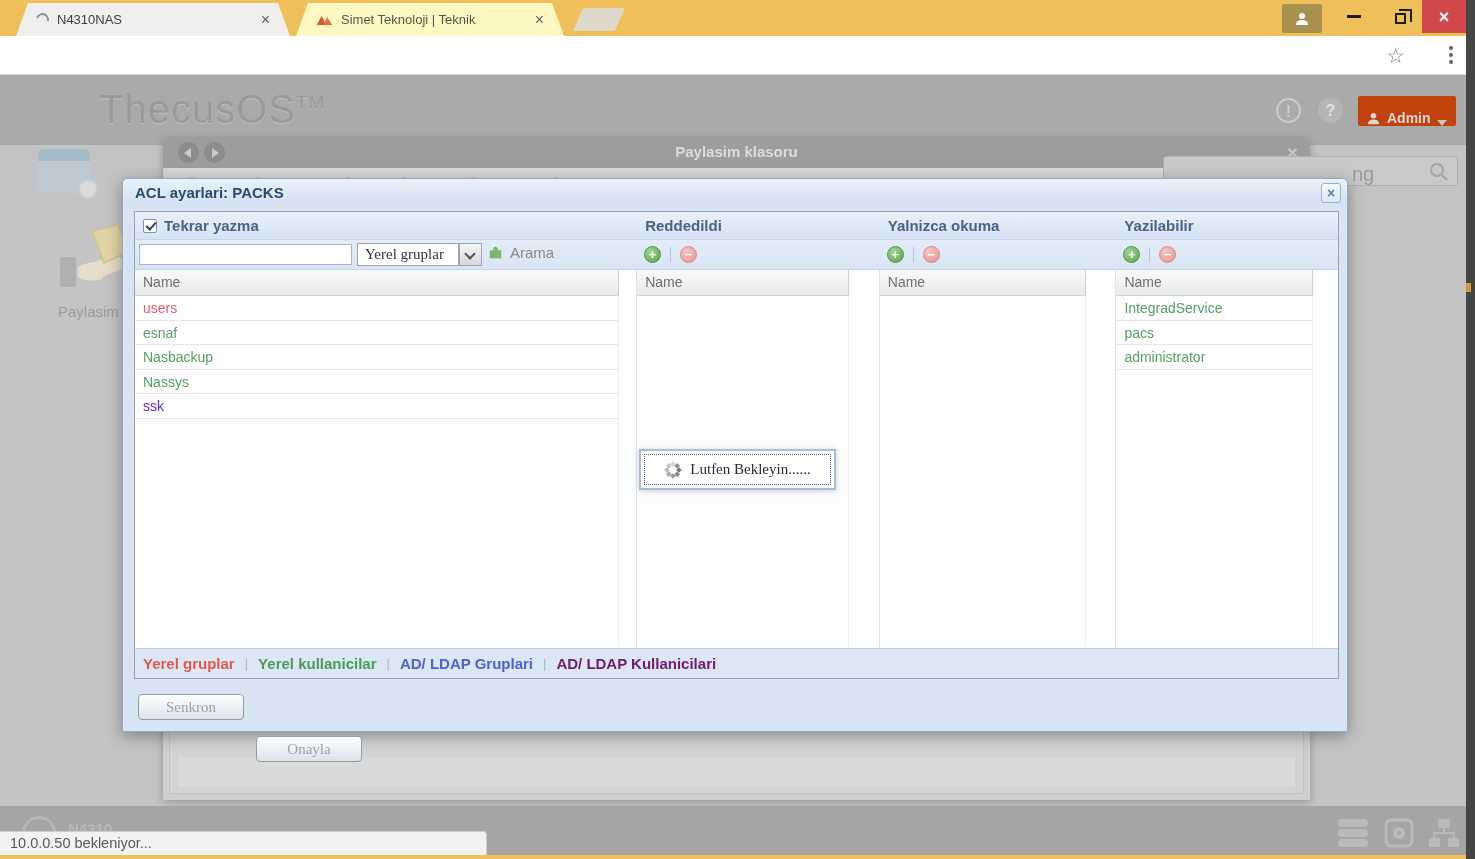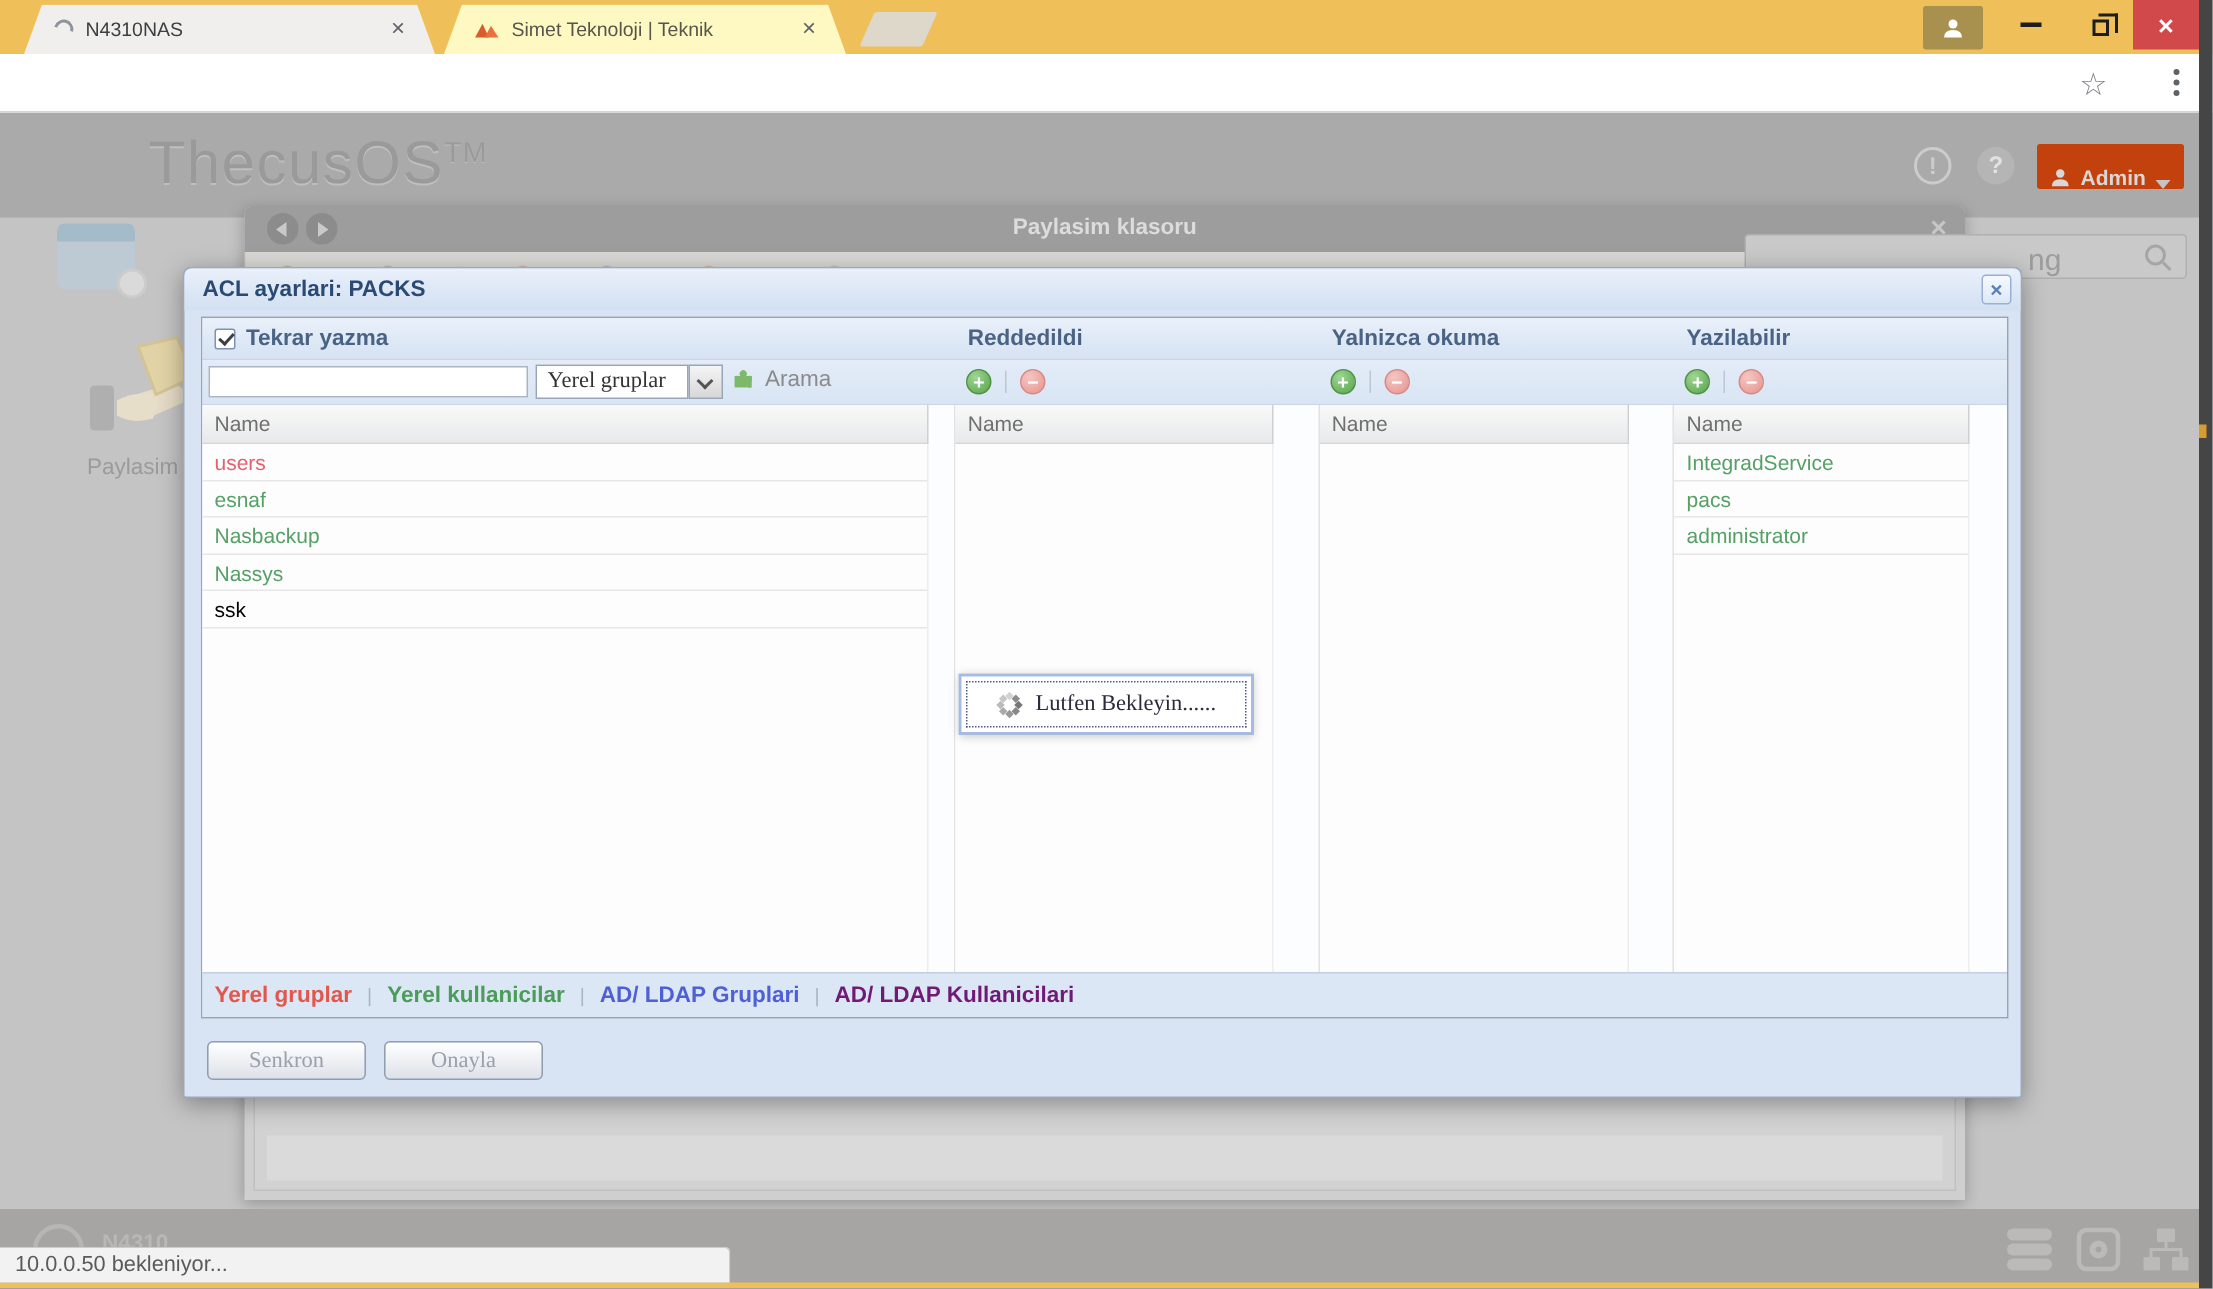--- a/index.html
+++ b/index.html
@@ -147,21 +147,21 @@
   .grid-row { height:24.5px; line-height:24.5px; font-size:14px; padding-left:8px; border-bottom:1px solid #e7e7e7; }
 
   .links-bar { position:absolute; left:0; bottom:0; width:100%; height:30px; background:#dce7f5;
                border-top:1px solid #c2cfe2; display:flex; align-items:center; gap:10px; padding-left:8px; }
   .footer-link { font-size:15px; font-weight:bold; }
   .link-sep { color:#aab4c4; font-size:13px; }
 
   .dlg-btn { position:absolute; top:515px; width:106px; height:26px; border:1px solid #8f9dae; border-radius:4px;
              background:linear-gradient(#ffffff,#dde1e8); font-family:"Liberation Serif", serif; font-size:15px;
              color:#9aa0ac; text-align:center; line-height:24px; box-shadow:inset 0 1px 0 #fff; }
-  .btn-senkron { left:15px; } .btn-onayla { left:133px; }
+  .btn-senkron { left:15px; } .btn-onayla { left:133px;margin-top:42px; }
 
   .loading-box { position:absolute; left:516px; top:270px; width:197px; height:41px; background:#fff;
                  border:2px solid #a6bbdf; padding:3px; box-shadow:0 1px 6px rgba(0,0,0,.2); }
   .loading-inner { width:100%; height:100%; border:1px dotted #4a5a8a; display:flex; align-items:center;
                    justify-content:center; gap:8px; }
   .loading-text { font-family:"Liberation Serif", serif; font-size:15px; color:#2a2a3a; }
 
   
   .status-bubble { position:absolute; left:0; top:831px; width:487px; height:24px; background:#f2f2f2;
                    border-top:1px solid #cccccc; border-right:1px solid #cccccc; border-top-right-radius:4px;
@@ -369,21 +369,21 @@
           </div>
         </div>
         <div class="grids-row">
           <div class="grid-col sec-0 w-0">
             <div class="grid-head">Name</div>
             <div class="grid-body">
                 <div class="grid-row" style="color: rgb(226, 97, 108);">users</div>
                 <div class="grid-row" style="color: rgb(85, 160, 101);">esnaf</div>
                 <div class="grid-row" style="color: rgb(85, 160, 101);">Nasbackup</div>
                 <div class="grid-row" style="color: rgb(85, 160, 101);">Nassys</div>
-                <div class="grid-row" style="color: #000000;">ssk</div>
+                <div class="grid-row" style="color: #6d28d9;">ssk</div>
               </div>
           </div>
           <div class="grid-col sec-1 w-1">
             <div class="grid-head">Name</div>
             <div class="grid-body"></div>
           </div>
           <div class="grid-col sec-2 w-2">
             <div class="grid-head">Name</div>
             <div class="grid-body"></div>
           </div>

